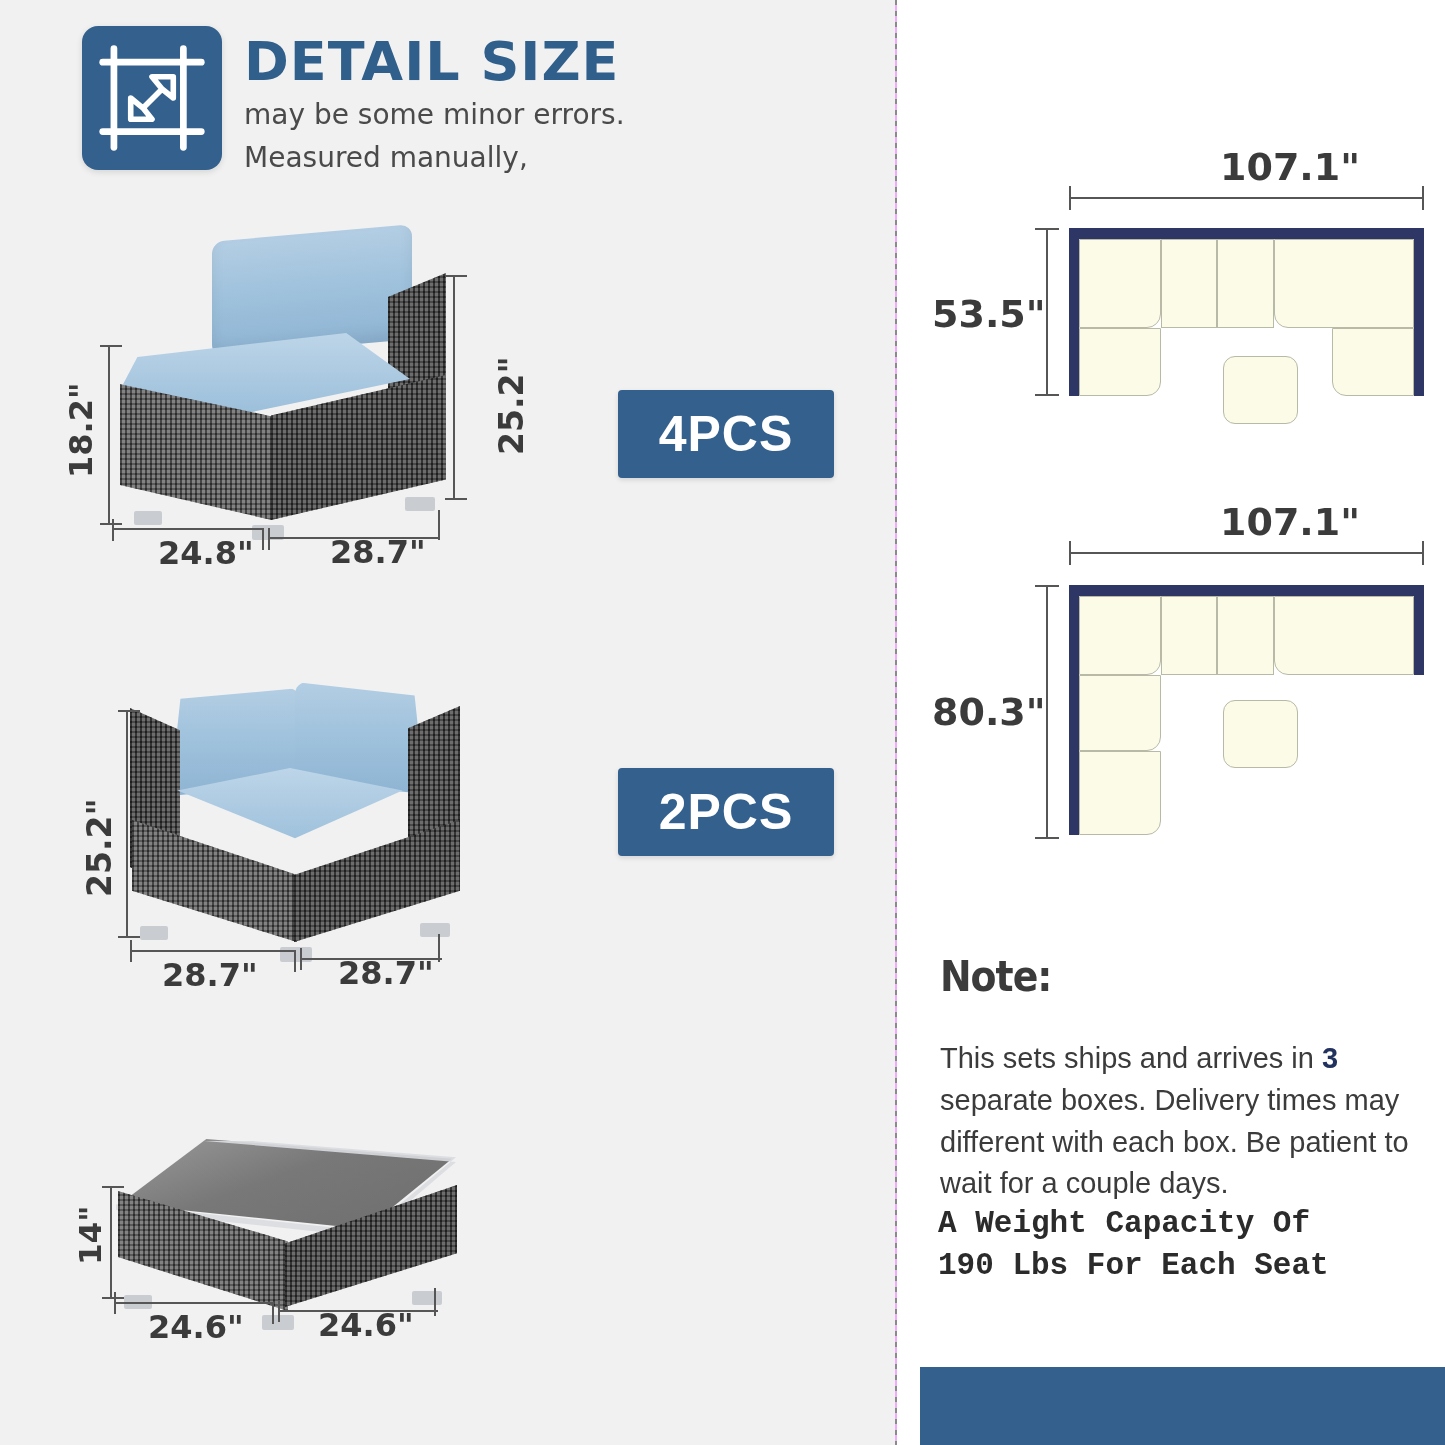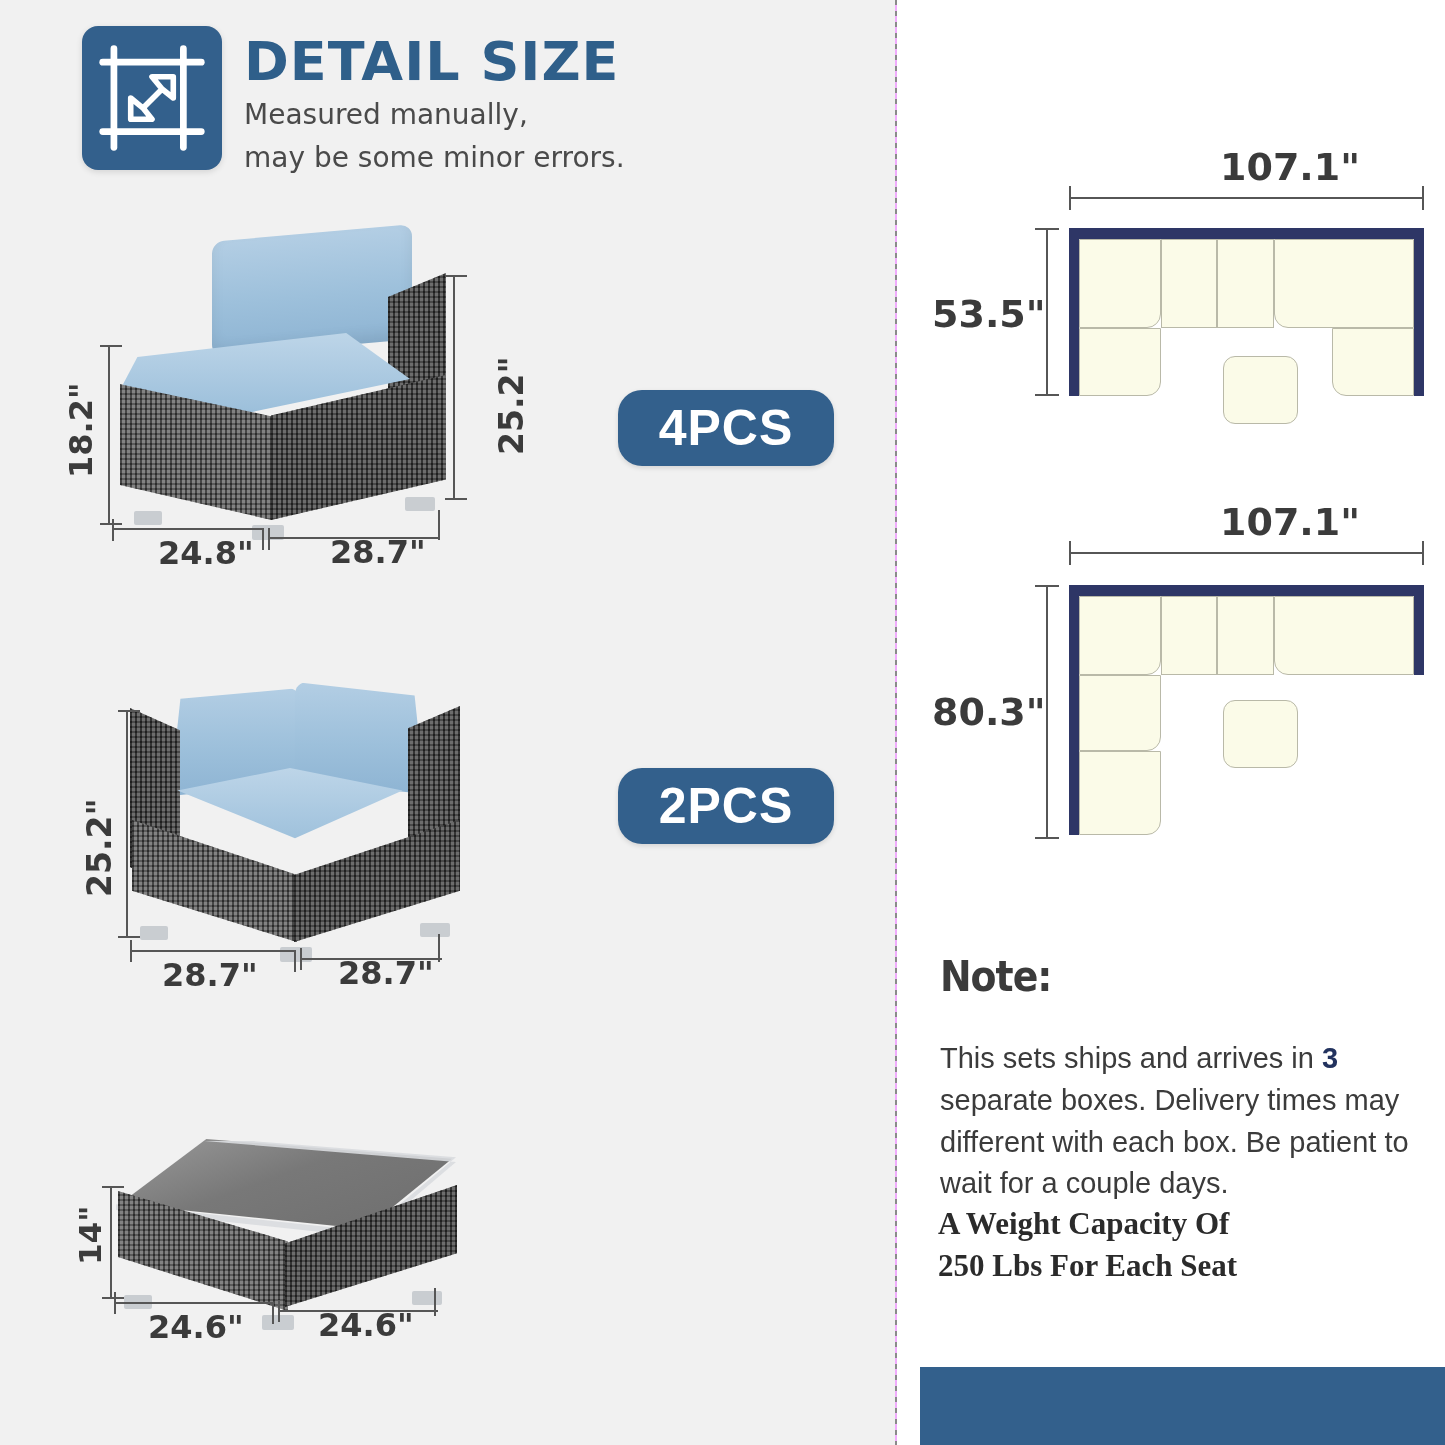--- a/index.html
+++ b/index.html
@@ -38,21 +38,21 @@
     font-size:54px; font-weight:bold; color:#2F5F8A; letter-spacing:1px;
     line-height:1.05; font-family:"DejaVu Sans", sans-serif;
   }
   .hdr-sub{
     margin-top:6px; font-size:28px; color:#4a4a4a; line-height:1.32;
     font-family:"DejaVu Sans", sans-serif;
   }
 
   
   .badge{
-    position:absolute; width:216px; height:76px; border-radius:24px;
+    position:absolute; width:216px; height:88px; border-radius:4px;
     background:#33608C; color:#fff; display:flex; align-items:center; justify-content:center;
     font-size:50px; font-weight:bold; letter-spacing:1px;
     box-shadow:0 2px 5px rgba(0,0,0,.12);
     font-family:"Liberation Sans", sans-serif;
   }
   #badge-4pcs{ left:618px; top:390px; }
   #badge-2pcs{ left:618px; top:768px; }
   #badge-1pc { left:618px; top:1163px; }
 
   
@@ -116,21 +116,21 @@
     position:absolute; left:940px; top:1038px; width:500px;
     font-size:29px; line-height:1.44; color:#3b3b3b;
     font-family:Liberation Sans, sans-serif;
   }
   .note-body b{ color:#22325e; font-weight:bold; }
 
   .weight-row{ position:absolute; left:938px; top:1203px; display:flex; align-items:center; gap:22px; }
   .weight-icon{ position:relative; width:96px; height:110px; }
   .weight-text{
     font-size:31px; font-weight:bold; line-height:1.35; color:#2b2b2b;
-    font-family:Liberation Serif, serif;
+    font-family:Liberation Mono, monospace;
   }
 
   .bottom-bar{
     position:absolute; left:920px; top:1367px; width:525px; height:78px;
     background:#33608C;
   }
 </style>
 </head>
 <body>
 
@@ -147,22 +147,22 @@
           <line x1="16" y1="6" x2="16" y2="94"></line>
           <line x1="78" y1="6" x2="78" y2="94"></line>
           <line x1="6" y1="18" x2="94" y2="18"></line>
           <line x1="6" y1="80" x2="94" y2="80"></line>
         </g>
         <path d="M31 69 L31 50 L42 59 L59 42 L50 31 L69 31 L69 50 L59 42 L42 59 L50 69 Z" fill="none" stroke="#ffffff" stroke-width="5" stroke-linejoin="round"></path>
       </svg>
     </div>
     <div class="hdr-text">
       <div class="hdr-title">DETAIL SIZE</div>
+      <div class="hdr-sub">may be some minor errors.</div>
       <div class="hdr-sub">Measured manually,</div>
-      <div class="hdr-sub">may be some minor errors.</div>
     </div>
   </div>
 
   <div class="furn" style="left:100px; top:225px; width:400px; height:320px;">
 
     <div class="cushion" style="position:absolute;left:112px;top:8px;width:200px;height:115px;
                 transform:skewY(-5deg); box-shadow:inset 0 -8px 14px rgba(0,0,0,.07);"></div>
 
     <div class="wicker-dark" style="position:absolute;left:288px;top:48px;width:58px;height:200px;
                 clip-path:polygon(0 12%,100% 0,100% 86%,0 100%);"></div>
@@ -334,19 +334,19 @@
   <div class="tick-h" style="left:1035px;top:585px;width:24px;"></div>
   <div class="tick-h" style="left:1035px;top:837px;width:24px;"></div>
   <div class="dim" style="left:932px;top:690px;font-size:38px;">80.3"</div>
 
   <div class="note-title">Note:</div>
   <div class="note-body"><span>This sets ships and arrives in </span><b>3</b><span> separate boxes. Delivery times may different with each box. Be patient to wait for a couple days.</span></div>
 
   <div class="weight-row">
     <div>
       <div class="weight-text">A Weight Capacity Of</div>
-      <div class="weight-text">250 Lbs For Each Seat</div>
+      <div class="weight-text">190 Lbs For Each Seat</div>
     </div>
   </div>
 
   <div class="bottom-bar"></div>
 
 </div>
 
 </body></html>

